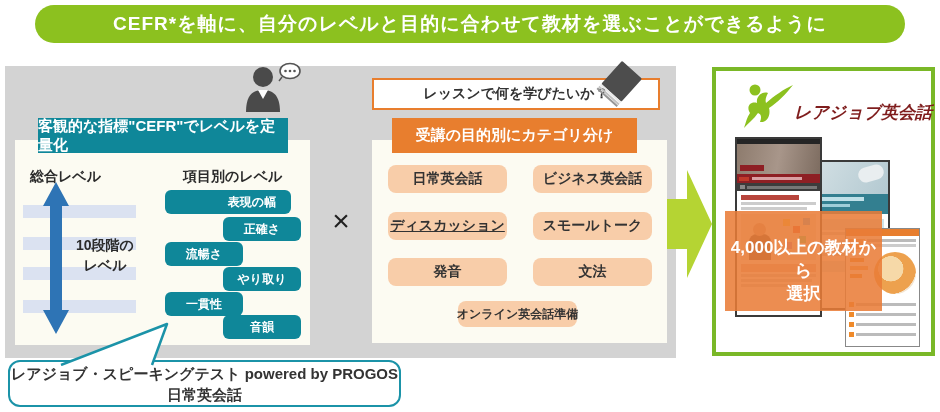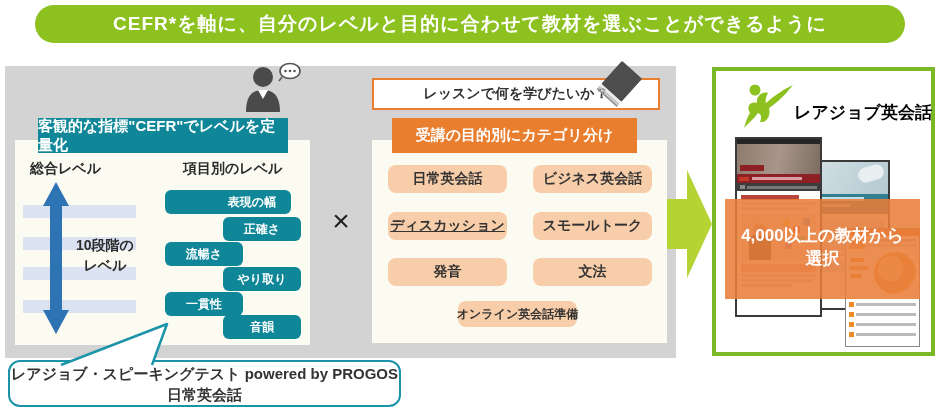--- a/index.html
+++ b/index.html
@@ -10,35 +10,35 @@
           color:#fff;font-weight:bold;font-size:19px;letter-spacing:1px;
           display:flex;align-items:center;justify-content:center;}
   .gray-panel{left:5px;top:66px;width:671px;height:292px;background:#d3d3d3;}
   .header-box{background:#fff;box-sizing:border-box;display:flex;align-items:center;justify-content:center;
               font-weight:bold;font-size:14px;color:#333;z-index:2;}
   .teal-border{border:2px solid #0f8799;}
   .orange-border{border:2px solid #e87e2e;}
   .title-box{box-sizing:border-box;color:#fff;font-weight:bold;font-size:15px;
              display:flex;align-items:center;justify-content:center;z-index:2;}
   .content-box{background:#fcfbf2;z-index:1;}
-  .col-label{font-weight:bold;font-size:14px;color:#2b2b2b;white-space:nowrap;}
+  .col-label{font-weight:bold;font-size:14px;color:#2b2b2b;white-space:nowrap;margin-top:8px;}
   .stripe{left:8px;width:113px;height:13px;background:#dbe2f1;}
   .note{font-weight:bold;font-size:14px;line-height:20px;text-align:center;color:#2b2b2b;}
   .chip{width:78px;height:24px;background:#0f8799;color:#fff;font-size:12px;font-weight:bold;
         border-radius:6px;display:flex;align-items:center;justify-content:center;white-space:nowrap;}
   .times{width:38px;height:38px;font-size:30px;color:#1f1f1f;display:flex;align-items:center;justify-content:center;}
   .cat{width:119px;height:28px;background:#f8cda9;border-radius:8px;color:#333;font-weight:bold;font-size:14px;
        display:flex;align-items:center;justify-content:center;white-space:nowrap;}
   .cat.small{height:26px;font-size:12px;}
   .bubble{left:8px;top:360px;width:393px;height:47px;background:#fff;border:2px solid #1b93a8;border-radius:12px;
           box-sizing:border-box;display:flex;flex-direction:column;align-items:center;justify-content:center;
           font-weight:bold;font-size:15px;line-height:1.4;z-index:3;white-space:nowrap;}
   .green-panel{left:712px;top:67px;width:223px;height:289px;background:#fff;border:4px solid #7ab827;
                box-sizing:border-box;}
-  .brand{font-weight:bold;font-size:17px;color:#000000;white-space:nowrap;}
+  .brand{font-weight:bold;font-size:17px;color:#7f1d1d;white-space:nowrap;font-style:italic;}
   .shot{box-sizing:border-box;background:#fff;overflow:hidden;}
   .overlay{background:rgba(233,124,55,0.87);color:#fff;font-weight:bold;font-size:17px;line-height:1.35;
            text-align:center;box-sizing:border-box;padding-top:26px;z-index:5;}
   .mline{height:3px;background:#ccc;margin:2px 4px 0;}
 </style>
 </head>
 <body>
 
 <div class="stage">
 
@@ -237,19 +237,19 @@
       <div style="display:flex;align-items:center;gap:2px;margin:5px 3px 0;">
         <div style="width:5px;height:5px;background:#ef8a2b;"></div>
           <div style="flex:1;height:3px;background:#bbb;"></div>
       </div>
       <div style="display:flex;align-items:center;gap:2px;margin:5px 3px 0;">
         <div style="width:5px;height:5px;background:#ef8a2b;"></div>
           <div style="flex:1;height:3px;background:#bbb;"></div>
       </div>
     </div>
 
-    <div class="abs overlay" style="left:9px;top:128px;width:195px;height:100px;">
+    <div class="abs overlay" style="left:9px;top:140px;width:157px;height:100px;">
       <div>4,000以上の教材から</div>
       <div>選択</div>
     </div>
   </div>
 
 </div>
 
 </body></html>

